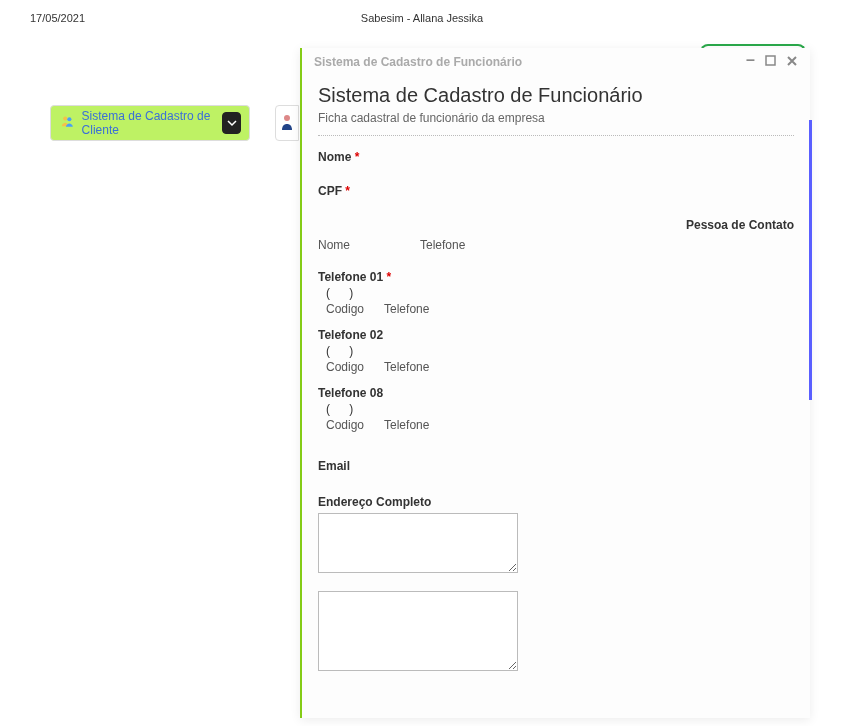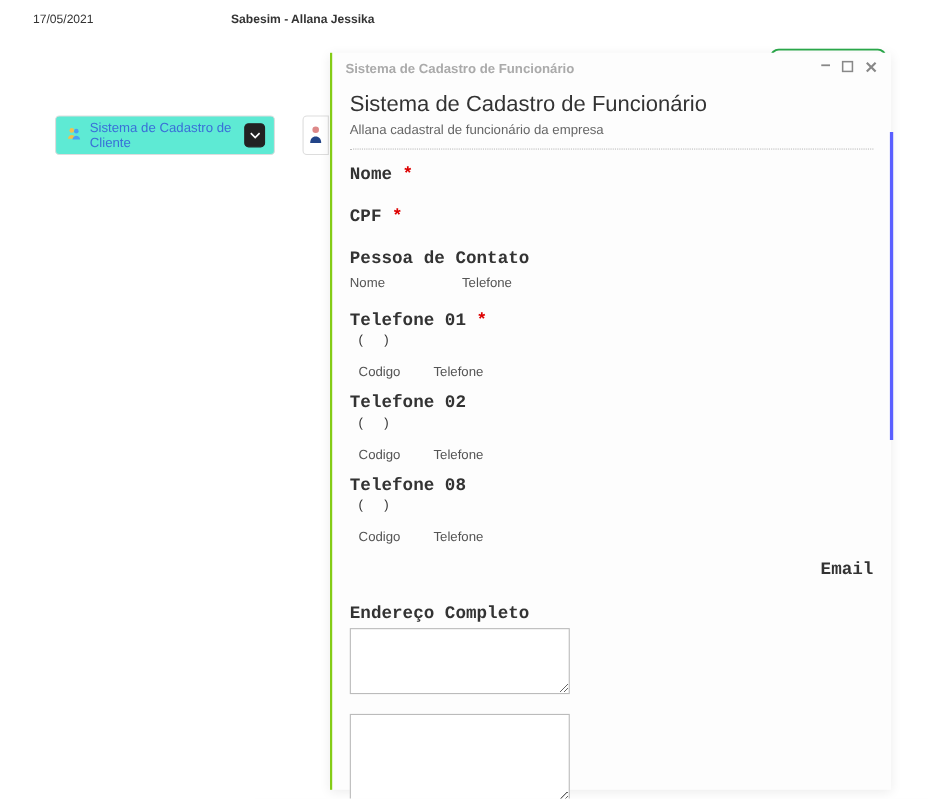--- a/index.html
+++ b/index.html
@@ -10,35 +10,36 @@
       background: #fff;
       width: 844px;
       height: 726px;
       position: relative;
       overflow: hidden;
     }
     .header {
       display: flex;
       padding: 12px 30px;
       font-size: 11px;
+      gap: 16px;
     }
     .header-date { width: 180px; }
-    .header-title { flex: 1; text-align: left; font-weight: bold; }
+    .header-title { flex: 1; text-align: center; font-weight: normal; }
     .bg-card {
       position: absolute;
       left: 50px;
       top: 105px;
       width: 200px;
       height: 36px;
       border: 1px solid #ddd;
       border-radius: 4px;
       display: flex;
       align-items: center;
       padding: 0 8px;
-      background: #5eead4;
+      background: #bef264;
     }
     .bg-card .icon-users {
       width: 20px; height: 20px; margin-right: 6px;
     }
     .bg-card .label { color: #3a6fd8; font-size: 12px; }
     .bg-card .dropdown {
       margin-left: auto;
       width: 22px; height: 22px;
       border: 1px solid #222;
       border-radius: 4px;
@@ -109,45 +110,44 @@
     .modal-body .subtitle {
       font-size: 12px;
       color: #666;
       padding-bottom: 10px;
     }
     .dotted-divider {
       border-top: 1px dotted #bbb;
       margin-bottom: 14px;
     }
     .field-label {
-      font-size: 16px;
+      font-size: 12px;
       font-weight: bold;
       color: #333;
       margin-bottom: 2px;
       display: block;
-      font-family: Liberation Mono, monospace;
     }
     .req { color: #d00; font-weight: bold; }
     .sublabel {
       font-size: 12px;
       color: #555;
       font-weight: normal;
     }
     .group { margin-bottom: 18px; }
     .group-sm { margin-bottom: 10px; }
     .contact-row {
       display: flex;
       gap: 70px;
       margin-top: 6px;
     }
     .phone-row {
       display: flex;
       align-items: baseline;
-      gap: 30px;
-      margin-top: 15px;
+      gap: 20px;
+      margin-top: 2px;
     }
     .phone-paren { margin-left: 8px; letter-spacing: 8px; color: #333; }
     .textarea {
       width: 200px;
       height: 60px;
       border: 1px solid #bbb;
       margin-top: 4px;
       resize: both;
       font-family: inherit;
       padding: 4px;
@@ -215,38 +215,38 @@
       <span>
         <svg width="12" height="12" viewBox="0 0 12 12">
             <path d="M2 2 L10 10 M10 2 L2 10" stroke="#888" stroke-width="2"></path>
           </svg>
       </span>
     </div>
   </div>
 
   <div class="modal-body">
     <h1>Sistema de Cadastro de Funcionário</h1>
-    <div class="subtitle">Allana cadastral de funcionário da empresa</div>
+    <div class="subtitle">Ficha cadastral de funcionário da empresa</div>
     <div class="dotted-divider"></div>
 
     <div class="group">
       <span class="field-label">
         <span>Nome</span>
         <span class="req">*</span>
       </span>
     </div>
 
     <div class="group" style="margin-top:20px;">
       <span class="field-label">
         <span>CPF</span>
         <span class="req">*</span>
       </span>
     </div>
 
-    <div class="group" style="margin-top:20px;">
+    <div class="group" style="margin-top:20px;text-align:right;">
       <span class="field-label">Pessoa de Contato</span>
       <div class="contact-row">
         <span class="sublabel">Nome</span>
         <span class="sublabel">Telefone</span>
       </div>
     </div>
 
     <div class="group-sm">
       <span class="field-label">
         <span>Telefone 01</span>
@@ -270,21 +270,21 @@
 
     <div class="group-sm" style="margin-top:12px;">
       <span class="field-label">Telefone 08</span>
       <div class="sublabel phone-paren">(       )</div>
       <div class="phone-row">
         <span class="sublabel" style="margin-left:8px">Codigo</span>
         <span class="sublabel">Telefone</span>
       </div>
     </div>
 
-    <div class="group" style="margin-top:14px;text-align:right;">
+    <div class="group" style="margin-top:27px;">
       <span class="field-label">Email</span>
     </div>
 
     <div class="group" style="margin-top:22px;">
       <span class="field-label">Endereço Completo</span>
       <div class="textarea-wrap">
         <textarea class="textarea" style=""></textarea>
       </div>
     </div>
 

